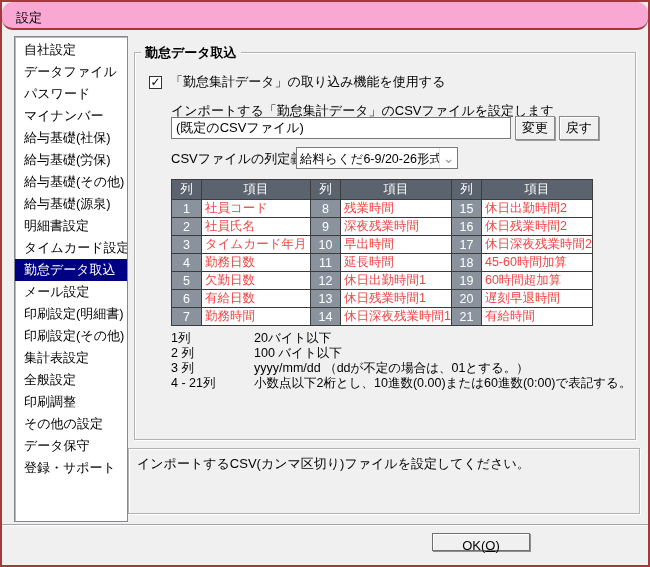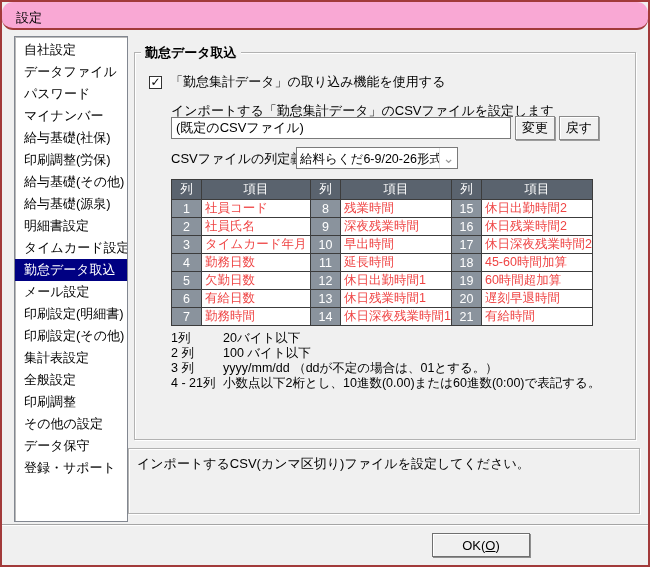--- a/index.html
+++ b/index.html
@@ -82,35 +82,35 @@
     border:1px solid #3c3c3c; font-size:12.5px; font-weight:normal;
     height:18px; overflow:hidden; white-space:nowrap;
   }
   table.imp th { background:#5a636e; color:#fff; height:20px; text-align:center; }
   td.num, th.num { width:30px; }
   td.item, th.item { width:109px; }
   td.num { background:#8a939d; color:#fff; text-align:center; }
   td.item { background:#fff; color:#ef4444; padding-left:3px; }
   
   .notes { position:absolute; left:36px; top:278px; font-size:12.5px; }
-  .note-line { display:flex; height:15px; line-height:15px; white-space:nowrap; }
+  .note-line { display:flex; height:15px; line-height:15px; white-space:nowrap;gap:31px; }
   .note-cols { width:52px; flex:0 0 52px; }
   
   .helpbox {
     position:absolute; left:126px; top:416px; width:512px; height:66px;
     border:1px solid #b2b2b2; box-shadow:1px 1px 0 #fff, inset 1px 1px 0 #fff;
     padding:6px 8px; font-size:13px;
   }
   
   .footer-divider {
     position:absolute; left:0; right:0; top:492px; height:2px;
     border-top:1px solid #a5a5a5; border-bottom:1px solid #fff;
   }
   .btn-lg {
-    position:absolute; top:501px; width:98px; height:24px;
+    position:absolute; top:501px; width:98px; height:18px;
     background:#f0f0f0; border:1px solid #707070;
     box-shadow:inset 1px 1px 0 #fff, 1px 1px 0 #8f8f8f;
     font-size:13px; font-family:inherit; text-align:center; cursor:default;
     line-height:24px;
   }
   .btn-ok { left:430px; }
   .btn-cancel { left:538px; }
   .key { text-decoration:underline; }
 </style>
 </head>
@@ -121,21 +121,21 @@
 </div>
 
 <div class="client">
 
   <div class="sidebar">
     <div class="sb-item">自社設定</div>
     <div class="sb-item">データファイル</div>
     <div class="sb-item">パスワード</div>
     <div class="sb-item">マイナンバー</div>
     <div class="sb-item">給与基礎(社保)</div>
-    <div class="sb-item">印刷調整(労保)</div>
+    <div class="sb-item">給与基礎(労保)</div>
     <div class="sb-item">給与基礎(その他)</div>
     <div class="sb-item">給与基礎(源泉)</div>
     <div class="sb-item">明細書設定</div>
     <div class="sb-item">タイムカード設定</div>
     <div class="sb-item selected">勤怠データ取込</div>
     <div class="sb-item">メール設定</div>
     <div class="sb-item">印刷設定(明細書)</div>
     <div class="sb-item">印刷設定(その他)</div>
     <div class="sb-item">集計表設定</div>
     <div class="sb-item">全般設定</div>

